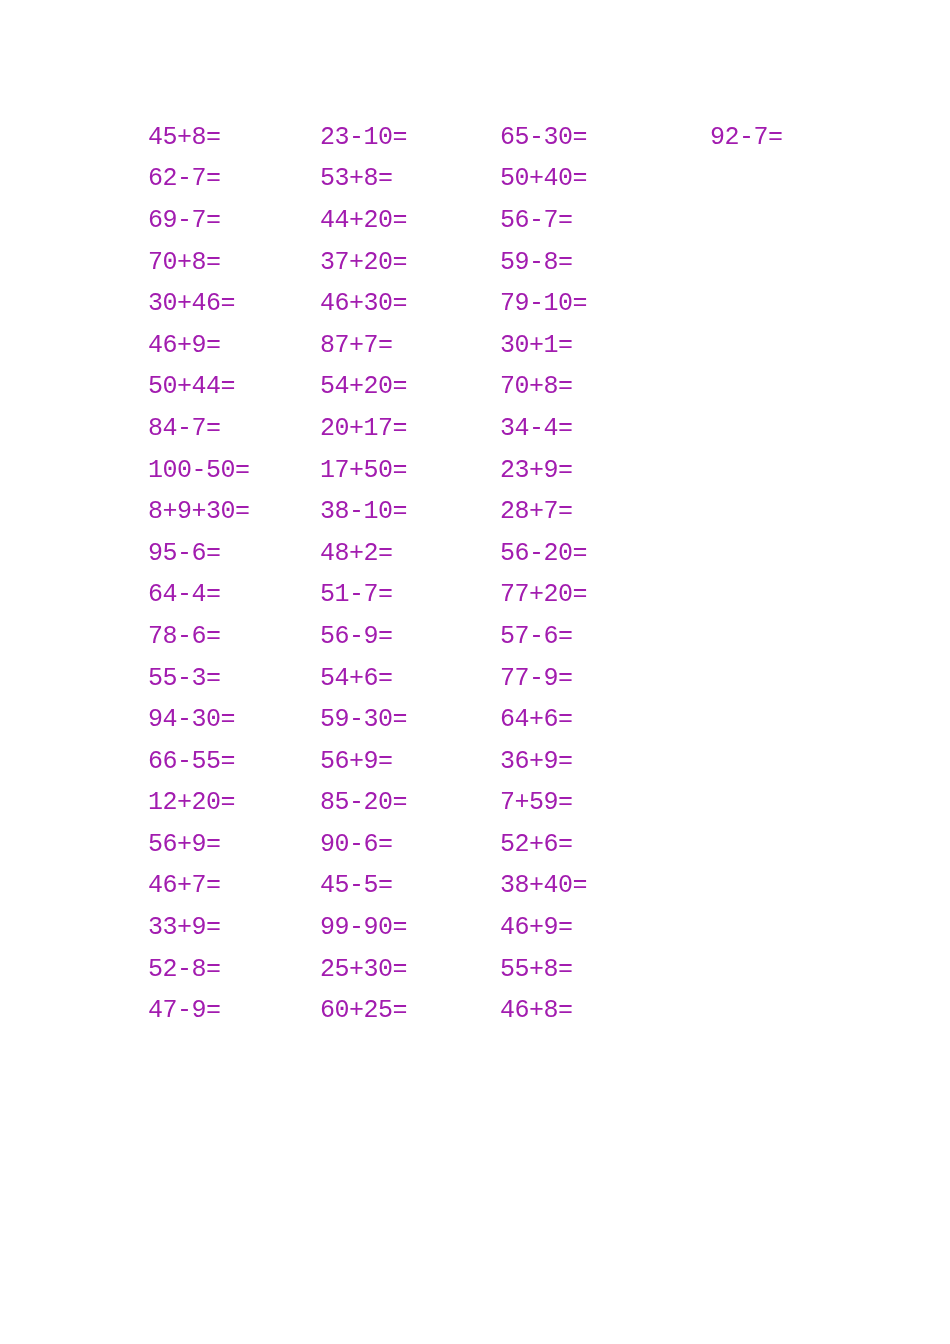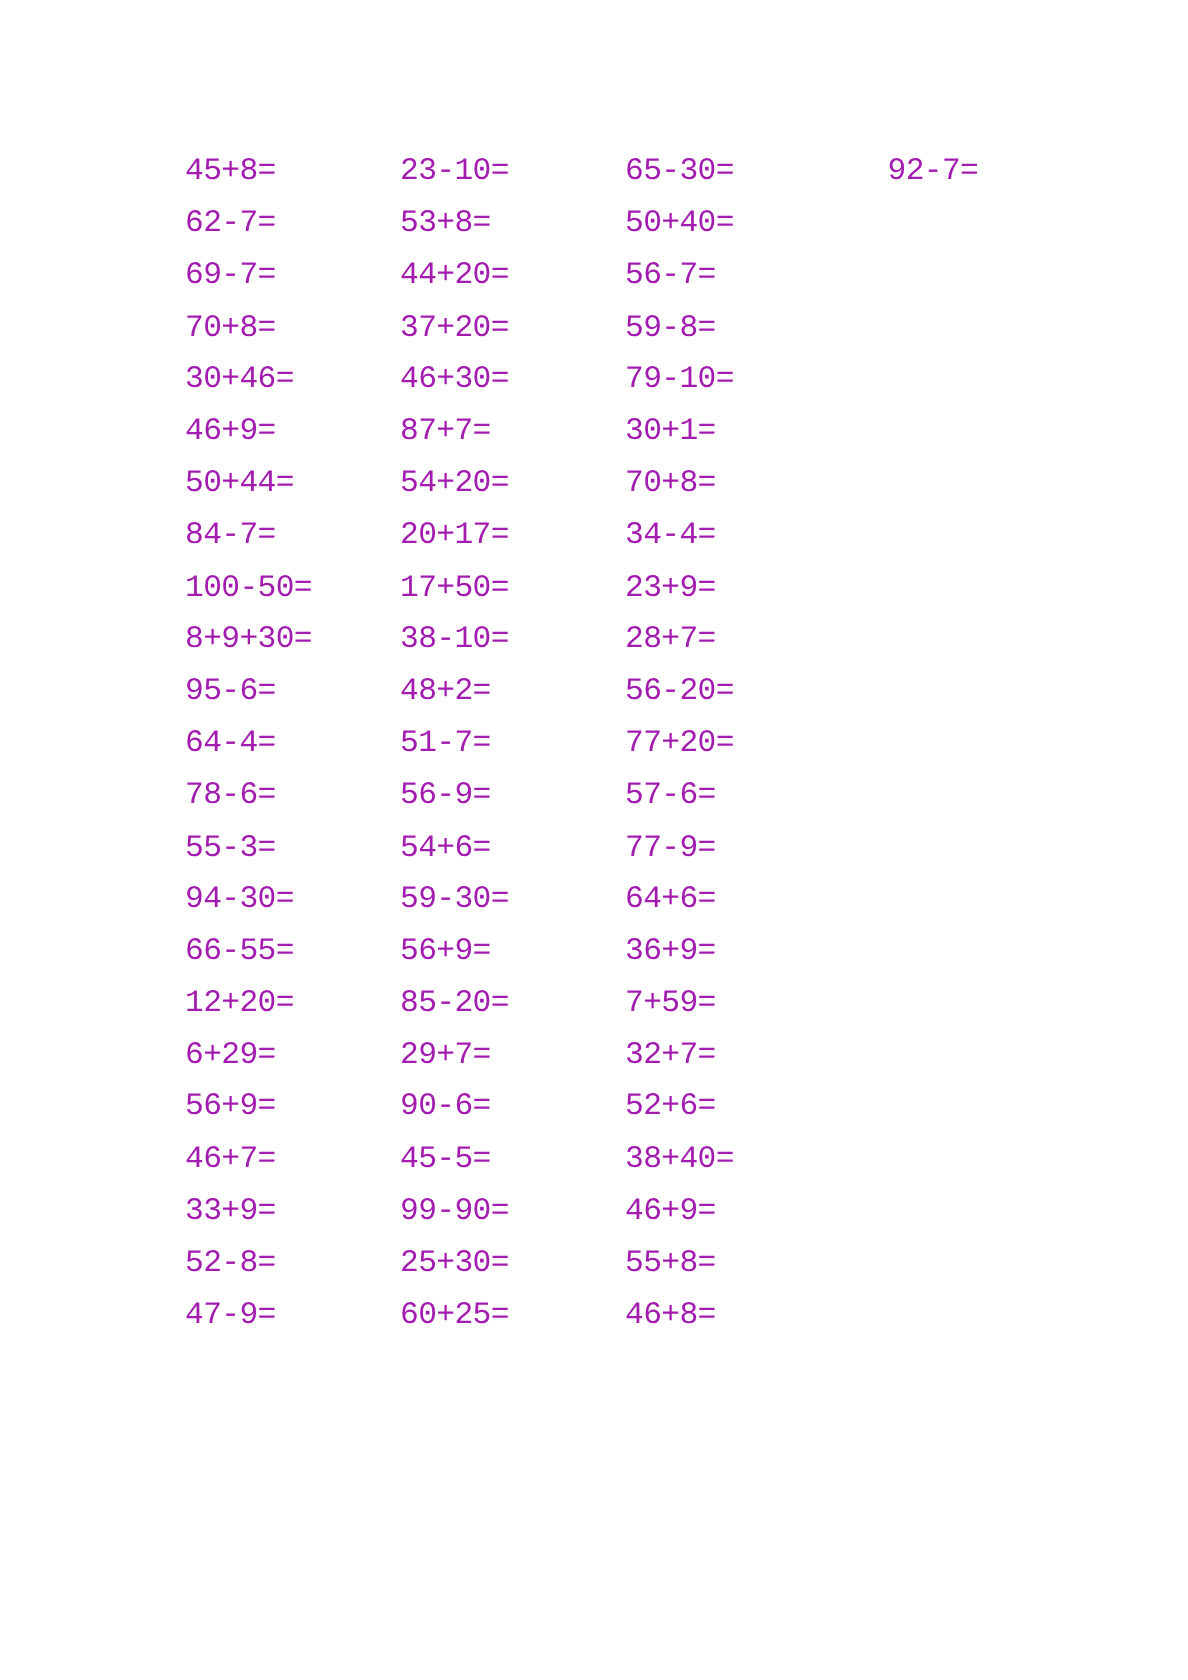--- a/index.html
+++ b/index.html
@@ -125,25 +125,20 @@
         <span class="cell c0">66-55=</span>
         <span class="cell c1">56+9=</span>
         <span class="cell c2">36+9=</span>
       </div>
       <div class="row">
         <span class="cell c0">12+20=</span>
         <span class="cell c1">85-20=</span>
         <span class="cell c2">7+59=</span>
       </div>
       <div class="row">
-        <span class="cell c0">6+29=</span>
-        <span class="cell c1">29+7=</span>
-        <span class="cell c2">32+7=</span>
-      </div>
-      <div class="row">
         <span class="cell c0">56+9=</span>
         <span class="cell c1">90-6=</span>
         <span class="cell c2">52+6=</span>
       </div>
       <div class="row">
         <span class="cell c0">46+7=</span>
         <span class="cell c1">45-5=</span>
         <span class="cell c2">38+40=</span>
       </div>
       <div class="row">

